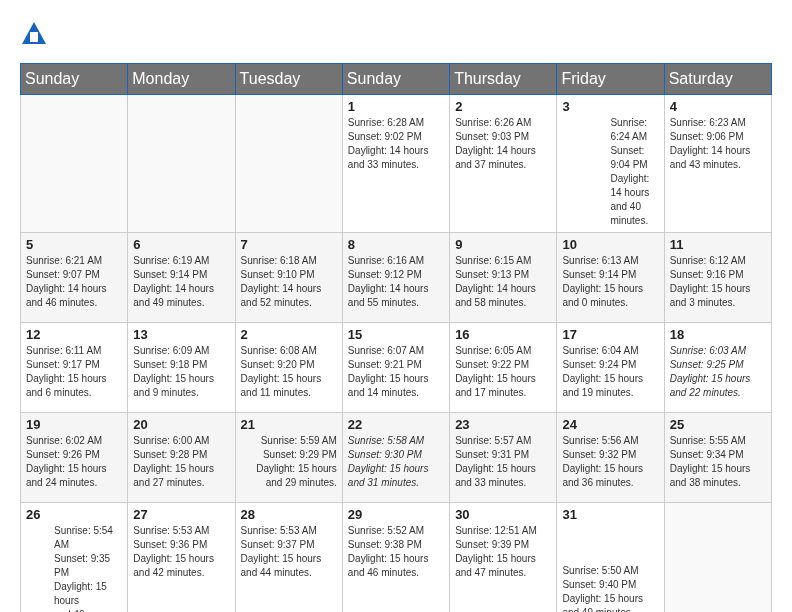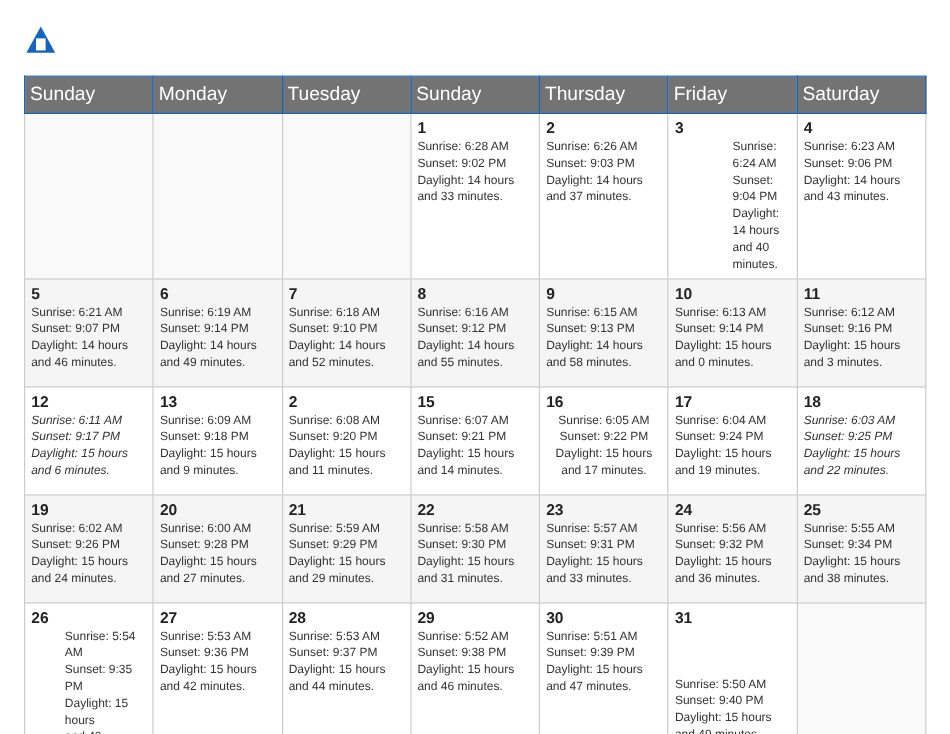--- a/index.html
+++ b/index.html
@@ -198,21 +198,21 @@
           <div class="day-number">11</div>
           <div class="day-info" style="white-space: pre-line;">Sunrise: 6:12 AM
 Sunset: 9:16 PM
 Daylight: 15 hours
 and 3 minutes.</div>
         </td>
       </tr>
       <tr>
         <td>
           <div class="day-number">12</div>
-          <div class="day-info" style="white-space: pre-line; font-style: italic;">Sunrise: 6:11 AM
+          <div class="day-info" style="white-space: pre-line;">Sunrise: 6:11 AM
 Sunset: 9:17 PM
 Daylight: 15 hours
 and 6 minutes.</div>
         </td>
         <td>
           <div class="day-number">13</div>
           <div class="day-info" style="white-space: pre-line;">Sunrise: 6:09 AM
 Sunset: 9:18 PM
 Daylight: 15 hours
 and 9 minutes.</div>
@@ -226,21 +226,21 @@
         </td>
         <td>
           <div class="day-number">15</div>
           <div class="day-info" style="white-space: pre-line;">Sunrise: 6:07 AM
 Sunset: 9:21 PM
 Daylight: 15 hours
 and 14 minutes.</div>
         </td>
         <td>
           <div class="day-number">16</div>
-          <div class="day-info" style="white-space: pre-line; text-align: center;">Sunrise: 6:05 AM
+          <div class="day-info" style="white-space: pre-line;">Sunrise: 6:05 AM
 Sunset: 9:22 PM
 Daylight: 15 hours
 and 17 minutes.</div>
         </td>
         <td>
           <div class="day-number">17</div>
           <div class="day-info" style="white-space: pre-line;">Sunrise: 6:04 AM
 Sunset: 9:24 PM
 Daylight: 15 hours
 and 19 minutes.</div>
@@ -263,28 +263,28 @@
         </td>
         <td>
           <div class="day-number">20</div>
           <div class="day-info" style="white-space: pre-line;">Sunrise: 6:00 AM
 Sunset: 9:28 PM
 Daylight: 15 hours
 and 27 minutes.</div>
         </td>
         <td>
           <div class="day-number">21</div>
-          <div class="day-info" style="white-space: pre-line;">Sunrise: 5:59 AM
+          <div class="day-info" style="white-space: pre-line; text-align: right;">Sunrise: 5:59 AM
 Sunset: 9:29 PM
 Daylight: 15 hours
 and 29 minutes.</div>
         </td>
         <td>
           <div class="day-number">22</div>
-          <div class="day-info" style="white-space: pre-line;">Sunrise: 5:58 AM
+          <div class="day-info" style="white-space: pre-line; font-style: italic;">Sunrise: 5:58 AM
 Sunset: 9:30 PM
 Daylight: 15 hours
 and 31 minutes.</div>
         </td>
         <td>
           <div class="day-number">23</div>
           <div class="day-info" style="white-space: pre-line;">Sunrise: 5:57 AM
 Sunset: 9:31 PM
 Daylight: 15 hours
 and 33 minutes.</div>
@@ -328,21 +328,21 @@
         </td>
         <td>
           <div class="day-number">29</div>
           <div class="day-info" style="white-space: pre-line;">Sunrise: 5:52 AM
 Sunset: 9:38 PM
 Daylight: 15 hours
 and 46 minutes.</div>
         </td>
         <td>
           <div class="day-number">30</div>
-          <div class="day-info" style="white-space: pre-line;">Sunrise: 5:51 AM
+          <div class="day-info" style="white-space: pre-line;">Sunrise: 12:51 AM
 Sunset: 9:39 PM
 Daylight: 15 hours
 and 47 minutes.</div>
         </td>
         <td>
           <div class="day-number">31</div>
           <div class="day-info" style="white-space: pre-line; margin-top: 42px;">Sunrise: 5:50 AM
 Sunset: 9:40 PM
 Daylight: 15 hours
 and 49 minutes.</div>

